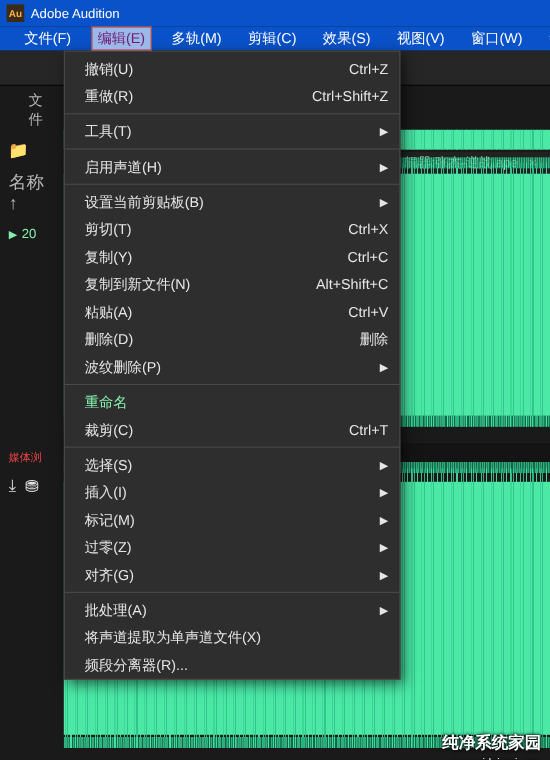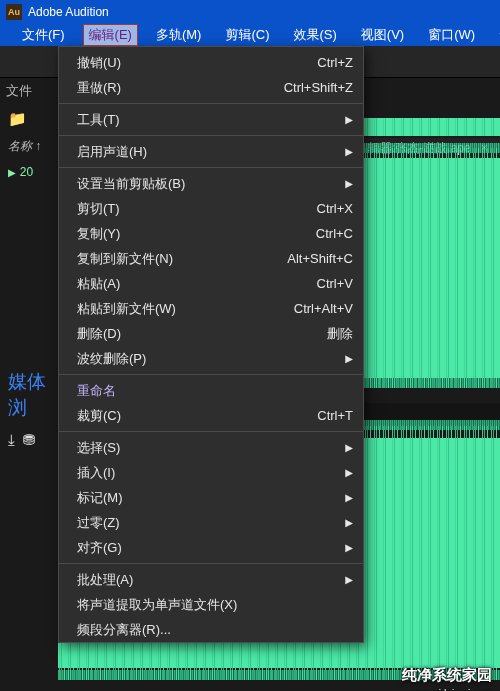--- a/index.html
+++ b/index.html
@@ -29,25 +29,25 @@
     background: #9bb8e8; color: #701a75; border: 1px solid #a33;
     border-width: 1px; padding: 1px 5px; position: relative; z-index: 500;
   }
   .toolbar {
     height: 32px; background: #262626; border-bottom: 1px solid #000;
   }
   .file-panel {
     position: absolute; left: 0; top: 78px; width: 58px; bottom: 0;
     background: #1a1a1a; color: #b8b8b8; font-size: 12px;
   }
-  .file-label { padding: 4px 6px; font-size: 13px; }
+  .file-label { padding: 4px 26px; font-size: 13px; }
   .file-icon-row { padding: 6px 8px; display: flex; gap: 6px; color: #e0e0e0; font-size: 15px;}
-  .name-label { padding: 4px 8px; font-size: 12px; font-style: italic; }
+  .name-label { padding: 4px 8px; font-size: 16px; }
   .tree-item { padding: 6px 2px 6px 8px; font-size: 12px; color: #86efac;}
-  .media-label { padding: 4px 8px; font-size: 19px; color: #3b82f6;}
+  .media-label { padding: 4px 8px; font-size: 10px; color: #ef4444;}
   .wave-bg {
     position: absolute; left: 58px; right: 0; top: 78px; bottom: 0;
     background: #1a1a1a;
   }
   .file-tab {
     position: absolute; right: 0; top: 60px; height: 22px;
     min-width: 140px; background: #222; color:#cfcfcf; font-size: 12px;
     display: flex; align-items: center; padding: 0 8px;
     border-bottom: 2px solid #2a7fff;
   }
@@ -81,21 +81,21 @@
     padding: 3px 0 0 0;
     z-index: 400;
   }
   .dd-row {
     display: flex; align-items: center; height: 25px;
     padding: 0 10px 0 18px;
   }
   .dd-row .lbl { flex: 1; white-space: nowrap; }
   .dd-row .shortcut { color: #e6e6e6; font-size: 13px; white-space: nowrap; padding-left: 10px;}
   .dd-sep { height: 1px; background: #4a4a4a; margin: 3px 0; }
-  .dd-row.disabled .lbl, .dd-row.disabled .shortcut { color: #c4b5fd; }
+  .dd-row.disabled .lbl, .dd-row.disabled .shortcut { color: #86efac; }
   .watermark {
     position: absolute; right: 8px; bottom: 6px;
     color:#fff; font-size: 15px; font-weight: bold;
     text-shadow: 0 0 2px #000, 0 0 4px #000;
     z-index: 300;
   }
   .watermark-sub {
     position: absolute; right: 8px; bottom: -8px;
     color:#fff; font-size: 10px; text-shadow: 0 0 2px #000;
     z-index: 300;
@@ -199,24 +199,20 @@
     </div>
     <div class="dd-row">
       <span class="lbl">复制到新文件(N)</span>
       <span class="shortcut">Alt+Shift+C</span>
     </div>
     <div class="dd-row">
       <span class="lbl">粘贴(A)</span>
       <span class="shortcut">Ctrl+V</span>
     </div>
     <div class="dd-row">
-      <span class="lbl">粘贴到新文件(W)</span>
-      <span class="shortcut">Ctrl+Alt+V</span>
-    </div>
-    <div class="dd-row">
       <span class="lbl">删除(D)</span>
       <span class="shortcut">删除</span>
     </div>
     <div class="dd-row">
       <span class="lbl">波纹删除(P)</span>
       <span style="font-size: 10px; color: rgb(230, 230, 230);">▶</span>
     </div>
     <div class="dd-sep"></div>
     <div class="dd-row disabled">
       <span class="lbl">重命名</span>

